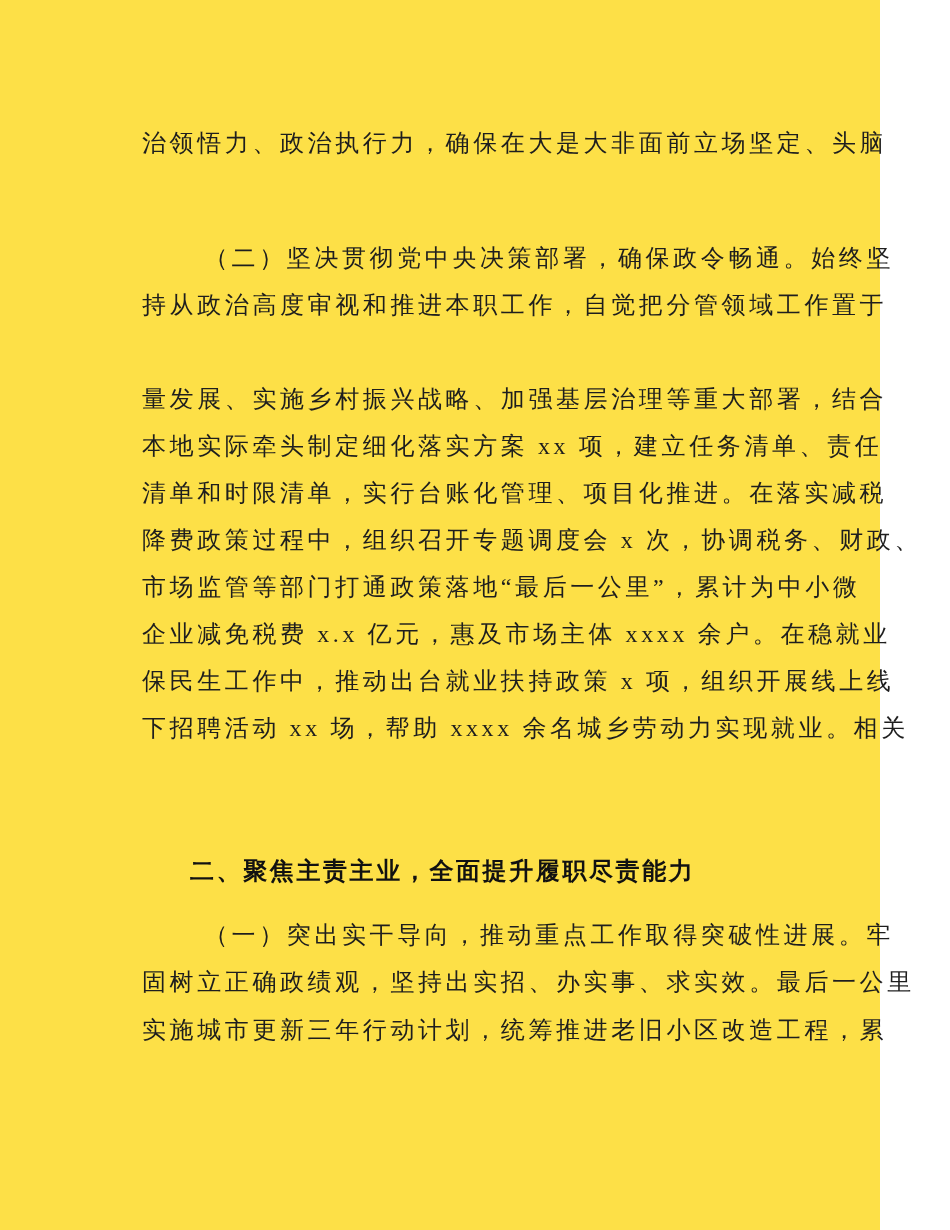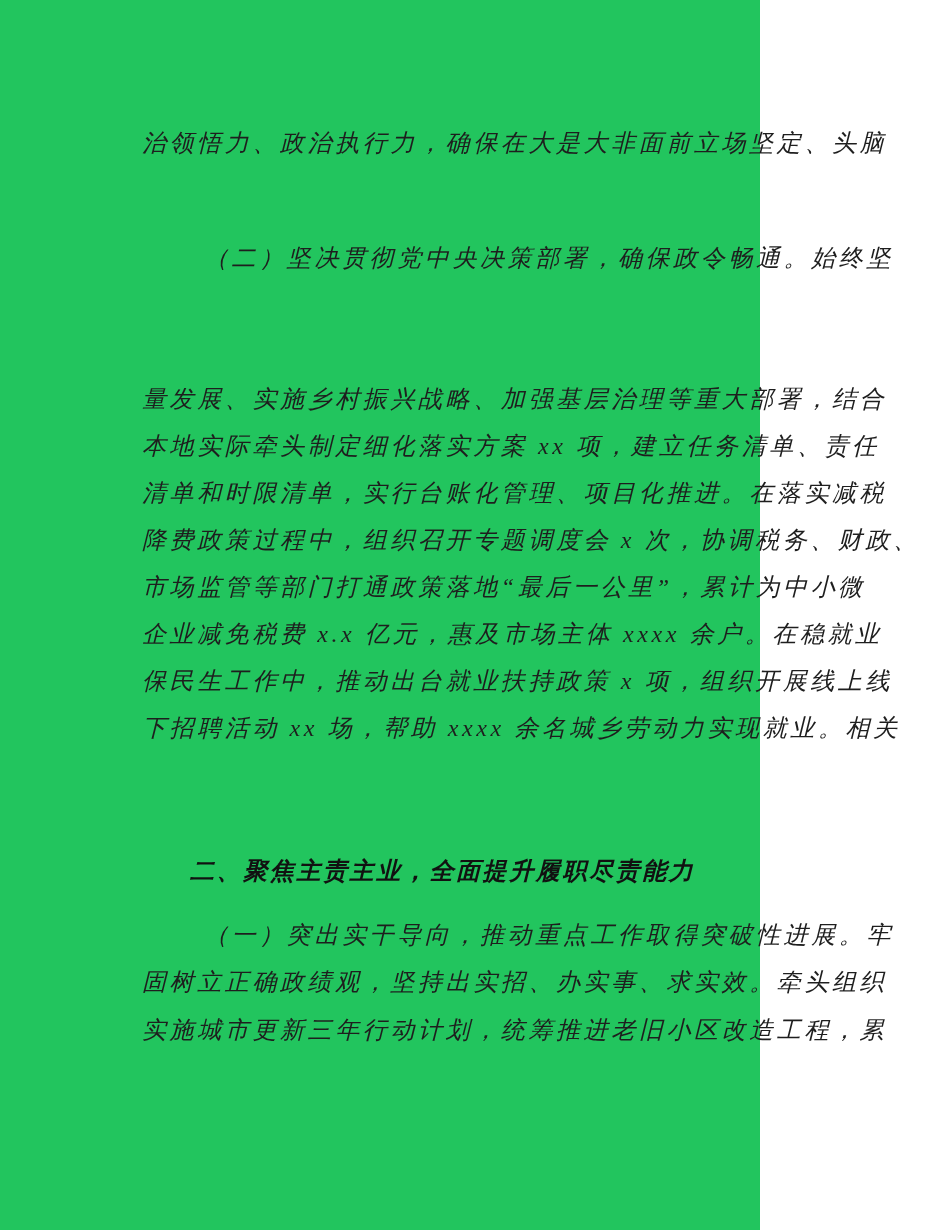--- a/index.html
+++ b/index.html
@@ -11,24 +11,23 @@
     width: 950px;
     height: 1230px;
     position: relative;
     overflow: hidden;
     color: #1a1a1a;
   }
   .page {
     position: absolute;
     left: 0;
     top: 0;
-    width: 760px;
+    width: 880px;
     height: 1230px;
-    background: #22c55e;
-    font-style: italic;
+    background: #fde047;
   }
   .line {
     position: absolute;
     left: 142px;
     width: 700px;
     height: 30px;
     line-height: 30px;
     font-family: "Liberation Serif", "DejaVu Serif", serif;
     font-size: 24px;
     letter-spacing: 3.6px;
@@ -44,27 +43,28 @@
     color: #111111;
   }
 </style>
 </head>
 <body>
 
 <div class="page">
   <div class="line" style="top:128px">治领悟力、政治执行力，确保在大是大非面前立场坚定、头脑</div>
 
   <div class="line indent" style="top:243px">（二）坚决贯彻党中央决策部署，确保政令畅通。始终坚</div>
+  <div class="line" style="top:290px">持从政治高度审视和推进本职工作，自觉把分管领域工作置于</div>
   <div class="line" style="top:384px">量发展、实施乡村振兴战略、加强基层治理等重大部署，结合</div>
   <div class="line" style="top:431px">本地实际牵头制定细化落实方案 xx 项，建立任务清单、责任</div>
   <div class="line" style="top:478px">清单和时限清单，实行台账化管理、项目化推进。在落实减税</div>
   <div class="line" style="top:525px">降费政策过程中，组织召开专题调度会 x 次，协调税务、财政、</div>
   <div class="line" style="top:572px">市场监管等部门打通政策落地“最后一公里”，累计为中小微</div>
   <div class="line" style="top:619px">企业减免税费 x.x 亿元，惠及市场主体 xxxx 余户。在稳就业</div>
   <div class="line" style="top:666px">保民生工作中，推动出台就业扶持政策 x 项，组织开展线上线</div>
   <div class="line" style="top:713px">下招聘活动 xx 场，帮助 xxxx 余名城乡劳动力实现就业。相关</div>
 
   <div class="line indent" style="top:920px">（一）突出实干导向，推动重点工作取得突破性进展。牢</div>
 
   <div class="line heading" style="top:856px">二、聚焦主责主业，全面提升履职尽责能力</div>
-  <div class="line" style="top:967px">固树立正确政绩观，坚持出实招、办实事、求实效。牵头组织</div>
+  <div class="line" style="top:967px">固树立正确政绩观，坚持出实招、办实事、求实效。最后一公里</div>
   <div class="line" style="top:1015px">实施城市更新三年行动计划，统筹推进老旧小区改造工程，累</div>
 </div>
 
 </body></html>

